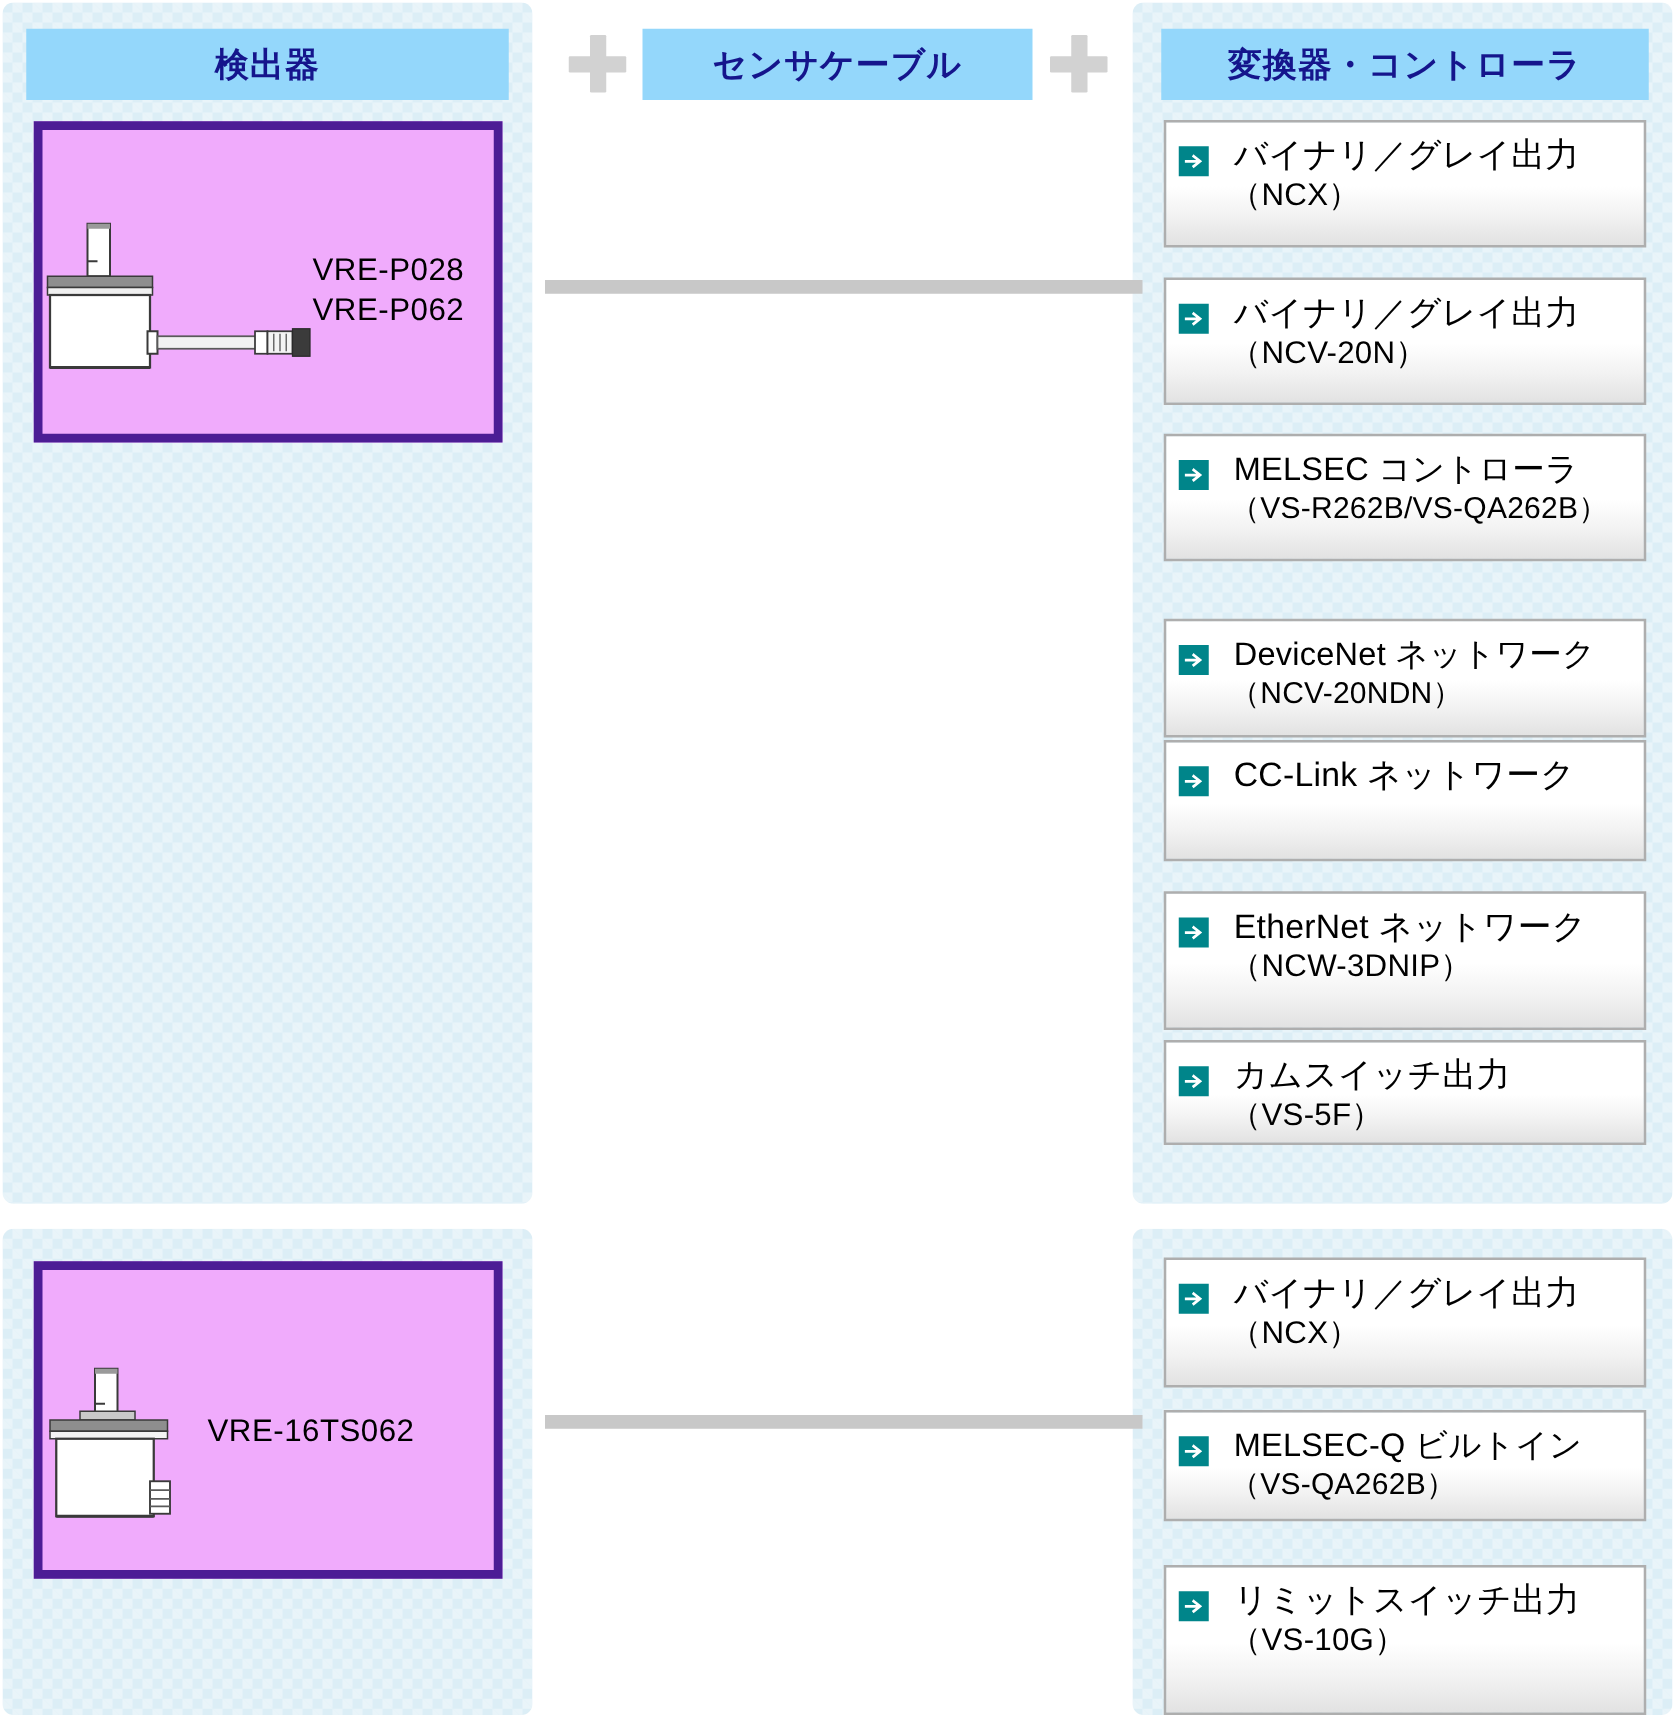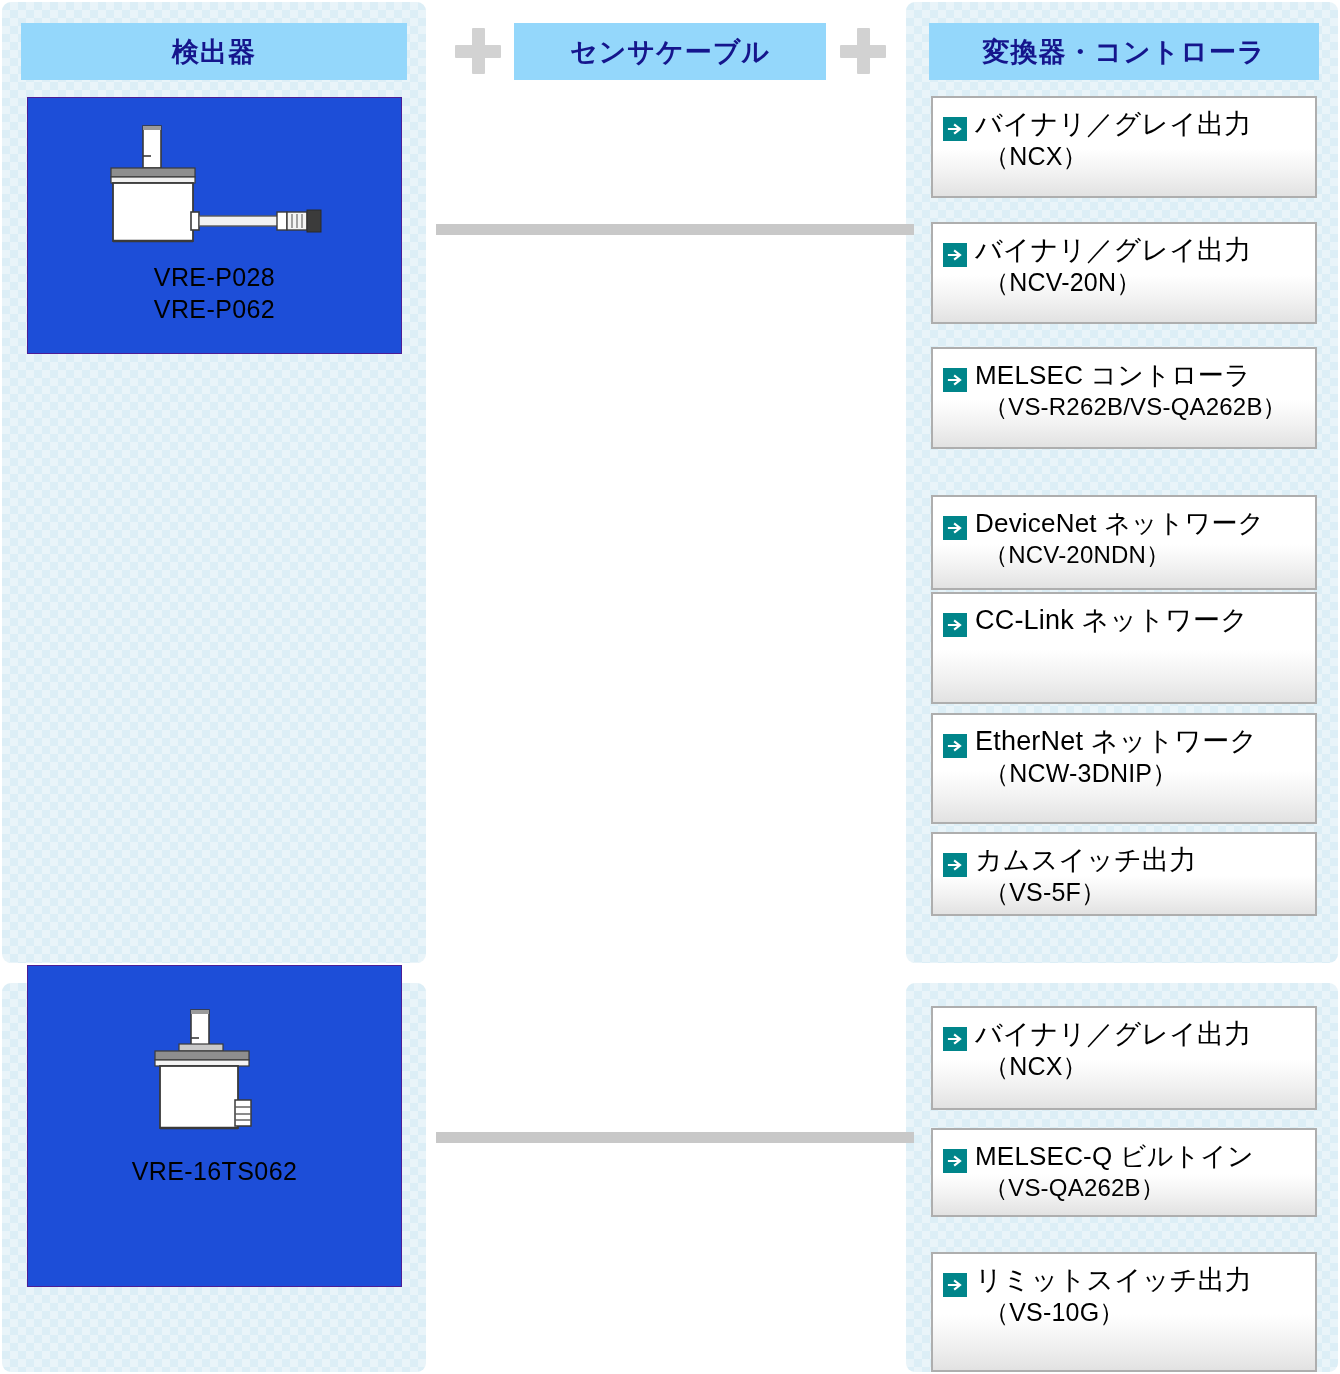--- a/index.html
+++ b/index.html
@@ -84,29 +84,29 @@
     border-radius: 1px;
   }
   .plus-sign::before { left: 0;   top: 17px; width: 46px; height: 13px; }
   .plus-sign::after  { left: 17px; top: 0;   width: 13px; height: 46px; }
   #plus-left  { left: 455px; top: 28px; }
   #plus-right { left: 840px; top: 28px; }
 
   
   .detector-card {
     position: absolute;
-    background: #1d4ed8;
-    border: 1px solid #4c1d95;
+    background: #f0abfc;
+    border: 7px solid #4c1d95;
     box-sizing: border-box;
     display: flex;
-    flex-direction: column;
+    flex-direction: row;
     align-items: center;
   }
   #detector-card-top { left: 27px; top: 97px;   width: 375px; height: 257px; }
-  #detector-card-bot { left: 27px; top: 965px; width: 375px; height: 322px; }
+  #detector-card-bot { left: 27px; top: 1009px; width: 375px; height: 254px; }
 
   .detector-label {
     font-size: 25px;
     color: #000000;
     text-align: center;
     line-height: 1.26;
     letter-spacing: 0.4px;
   }
 
   
@@ -144,37 +144,38 @@
     margin-top: 7px;
   }
   .arrow-icon svg { display: block; }
 
   .conv-title {
     font-size: 27px;
     color: #000000;
     line-height: 1.08;
     letter-spacing: 0.2px;
     white-space: nowrap;
+    margin-left: 12px;
   }
   .conv-code {
     font-size: 25px;
     color: #000000;
     line-height: 1.1;
     margin-left: 41px;
     margin-top: 2px;
     letter-spacing: 0.2px;
     white-space: nowrap;
   }
 
   
   #conv-item-0 { top: 96px;   height: 102px; }
   #conv-item-1 { top: 222px;  height: 102px; }
   #conv-item-2 { top: 347px;  height: 102px; }
   #conv-item-3 { top: 495px;  height: 95px;  }
-  #conv-item-4 { top: 592px;  height: 112px;  }
+  #conv-item-4 { top: 592px;  height: 97px;  }
   #conv-item-5 { top: 713px;  height: 111px;  }
   #conv-item-6 { top: 832px;  height: 84px;  }
 
   #conv-item-7 { top: 1006px; height: 104px; }
   #conv-item-8 { top: 1128px; height: 89px; }
   #conv-item-9 { top: 1252px; height: 120px; }
 
   
   .squeeze .conv-title { font-size: 26px; }
   .squeeze .conv-code  { font-size: 24px; }

